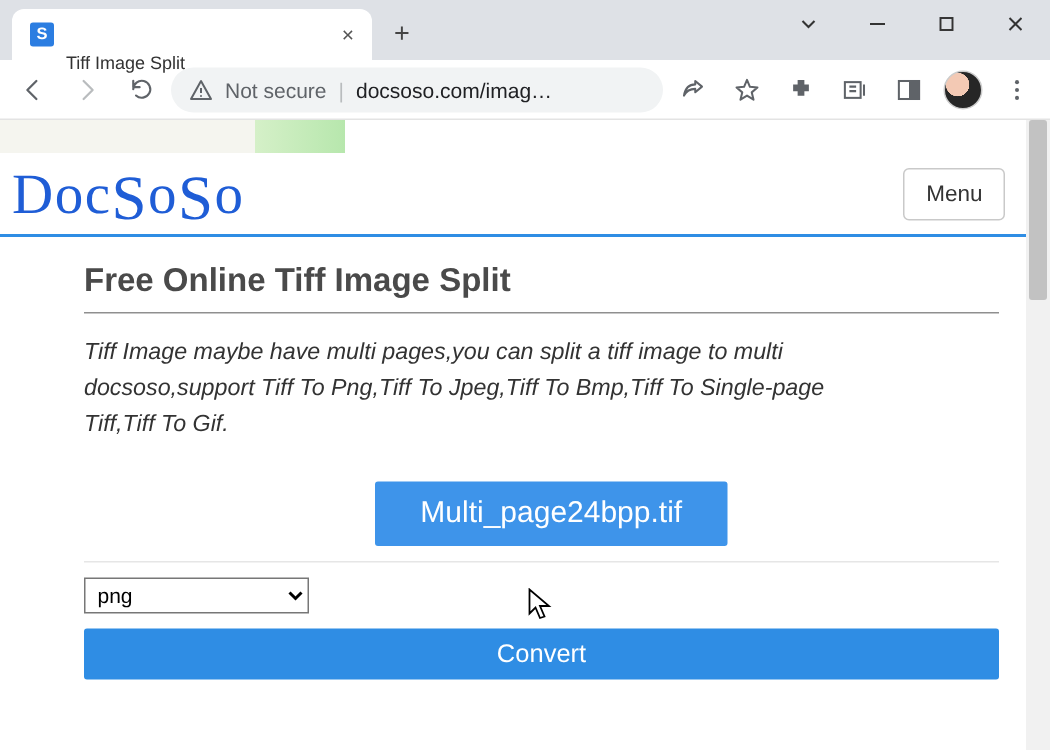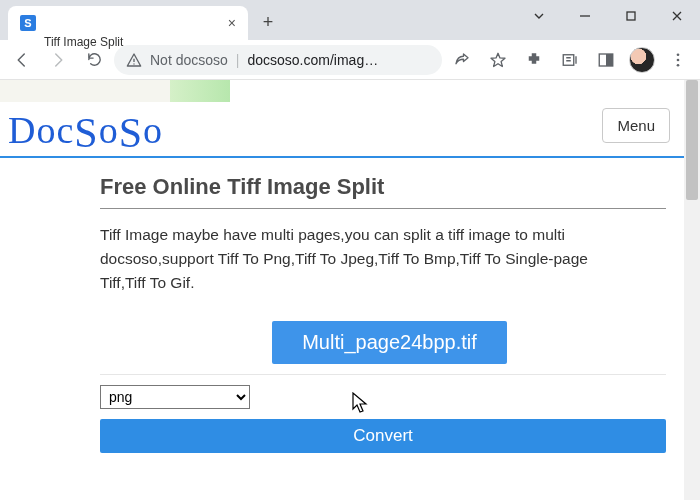--- a/index.html
+++ b/index.html
@@ -28,35 +28,35 @@
   
   .viewport { position: relative; width: 700px; height: 420px; background: #fff; }
   .scroll-v { position: absolute; top: 0; right: 0; bottom: 0; width: 16px; background: #f1f1f1; }
   .scroll-thumb { position: absolute; top: 0; right: 2px; width: 12px; height: 120px; background: #c2c2c2; border-radius: 2px; }
   .page { position: absolute; inset: 0 16px 0 0; overflow: hidden; }
 
   .topstrip { height: 22px; display:flex; }
   .strip-a { width: 170px; height: 100%; background: #f5f5ef; }
   .strip-b { width: 60px; height: 100%; background: linear-gradient(90deg, #d5f0c8, #b7e7ad); }
 
-  .header { display:flex; align-items:flex-start; padding: 6px 8px 2px 8px; }
+  .header { display:flex; align-items:center; padding: 6px 8px 2px 8px; }
   .brand { font: 400 38px/1 Georgia, "Times New Roman", serif; color: #1f5dd6; letter-spacing: 1px; }
   .brand .swash { font-family: Georgia, serif; font-size: 42px; position: relative; top: 4px; }
   .twc { display:flex; align-items:center; margin-left: 18px; }
   .twc-logo { width: 60px; height: 50px; position: relative; }
   .twc-logo svg { width: 60px; height: 50px; display:block; }
   .twc-text { font: 400 26px/1 "Segoe UI", Arial; color: #222; margin-left: 2px; }
   .menu-btn { margin-left: auto; margin-right: 6px; border: 1px solid #c9c9c9; border-radius: 4px; padding: 8px 14px; font-size: 15px; color: #333; background: #fff; }
 
   .rule { height: 2px; background: #2f8de4; margin: 4px 0 16px 0; }
 
-  .content { padding: 0 18px 0 100px; }
+  .content { padding: 0 18px 0 56px; }
   .h1 { font: 600 22px/1.2 "Segoe UI", Arial; color: #4a4a4a; margin-bottom: 8px; }
   .hr2 { height: 1px; background: #8f8f8f; margin-bottom: 14px; }
-  .desc { font-size: 15.5px; color: #333; line-height: 1.55; white-space: nowrap; overflow: hidden; margin-bottom: 20px; }
+  .desc { font-size: 15.5px; color: #333; line-height: 1.55; white-space: nowrap; overflow: hidden; margin-bottom: 20px; font-style: italic; }
   .desc div { overflow: hidden; text-overflow: clip; }
 
   .file-row { display:flex; justify-content:center; padding: 6px 0 10px; border-bottom: 1px solid #e6e6e6; }
   .file-pill { background: #3e94ea; color: #fff; font-size: 20px; padding: 10px 30px; border-radius: 2px; margin-left: 13px; }
 
   .opts { display:flex; flex-direction:column; gap: 10px; padding-top: 10px; }
   .select { width: 150px; height: 24px; border: 1px solid #777; font-size: 14px; padding: 1px 4px; background: #fff; }
   .convert { background: #2f8de4; color: #fff; border: none; font-size: 17px; padding: 7px 24px; border-radius: 2px; }
 
   .cursor { position: absolute; left: 352px; top: 312px; pointer-events:none; }
@@ -110,21 +110,21 @@
     <svg width="17" height="17" viewBox="0 0 24 24">
         <path d="M4 12a8 8 0 1 1 2.6 5.9M4 4v6h6" stroke="#5f6368" stroke-width="2" fill="none" stroke-linecap="round" stroke-linejoin="round"></path>
       </svg>
   </div>
   <div class="omnibox">
     <svg width="16" height="16" viewBox="0 0 24 24">
         <path d="M12 3L2 21h20L12 3z" stroke="#5f6368" stroke-width="2" fill="none" stroke-linejoin="round"></path>
         <line x1="12" y1="10" x2="12" y2="15" stroke="#5f6368" stroke-width="2"></line>
         <circle cx="12" cy="18" r="1" fill="#5f6368"></circle>
       </svg>
-    <span class="secure-label">Not docsoso</span>
+    <span class="secure-label">Not secure</span>
     <span class="divider">|</span>
     <span class="url">docsoso.com/imag…</span>
   </div>
   <div class="tb-btn">
     <svg width="18" height="18" viewBox="0 0 24 24">
         <path d="M14 4l6 5-6 5V11c-5 0-8 2-10 6 1-6 4-10 10-10V4z" stroke="#5f6368" stroke-width="1.8" fill="none" stroke-linejoin="round"></path>
       </svg>
   </div>
   <div class="tb-btn">
     <svg width="18" height="18" viewBox="0 0 24 24">

